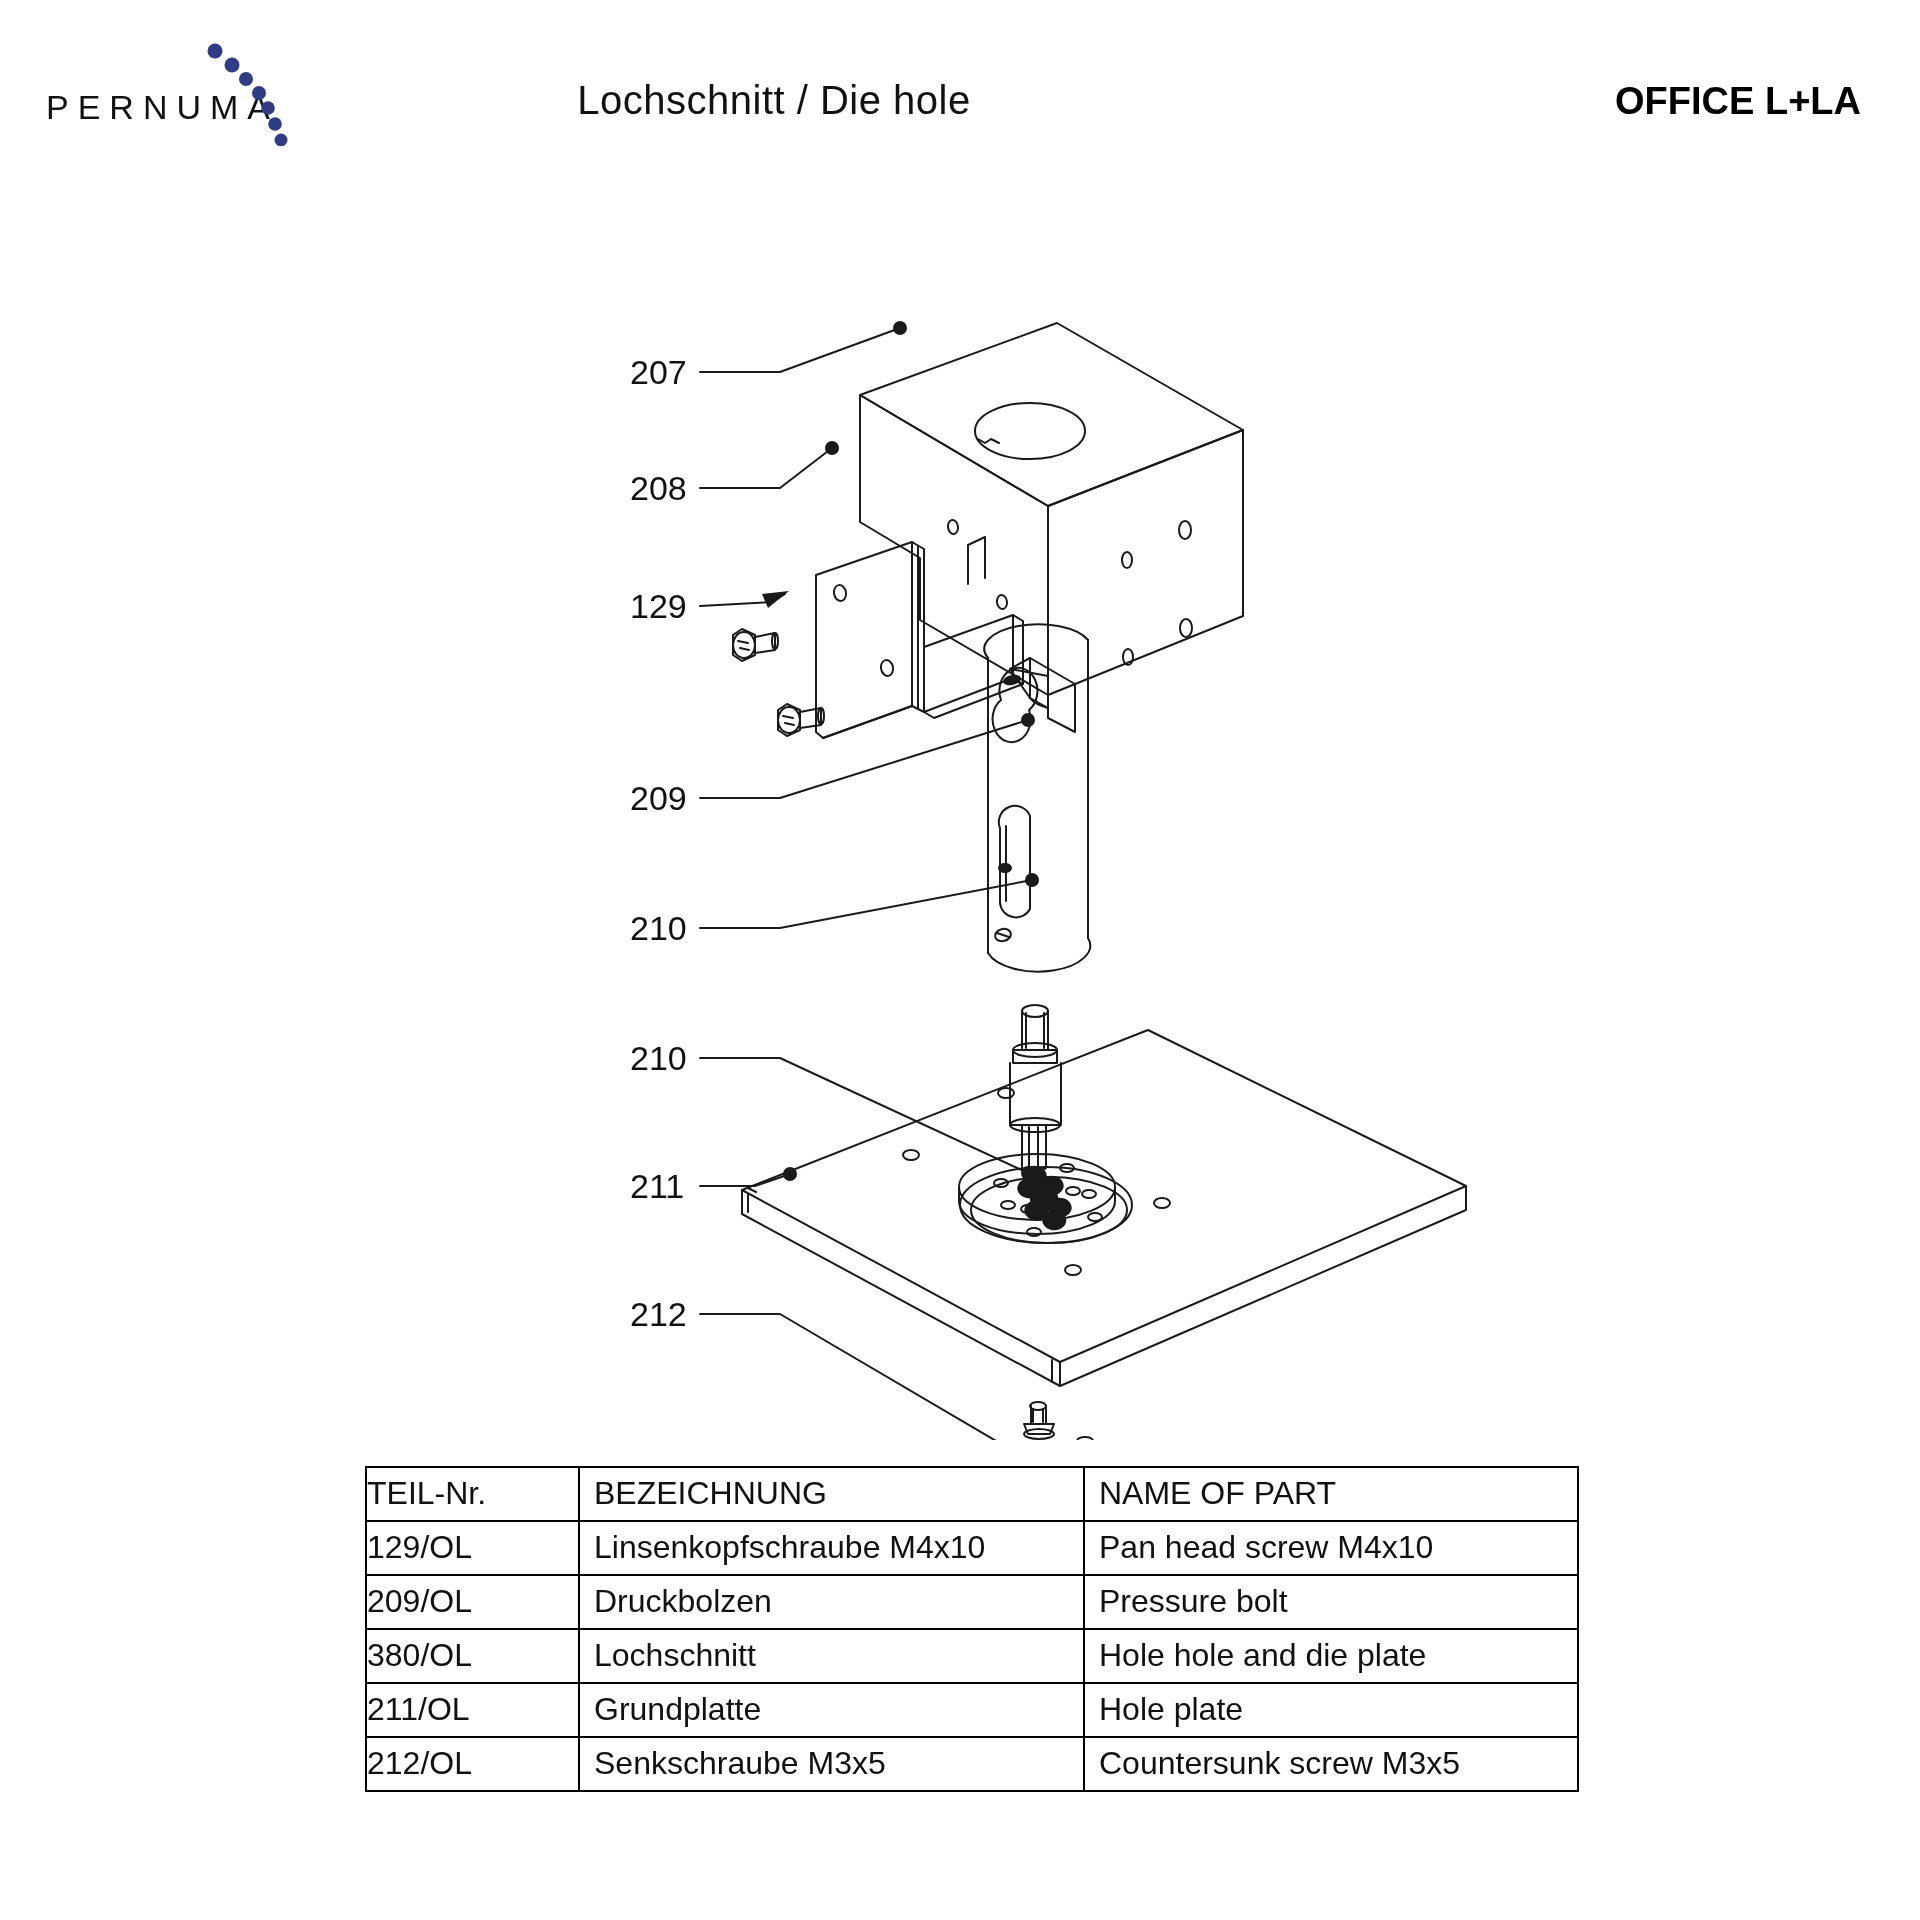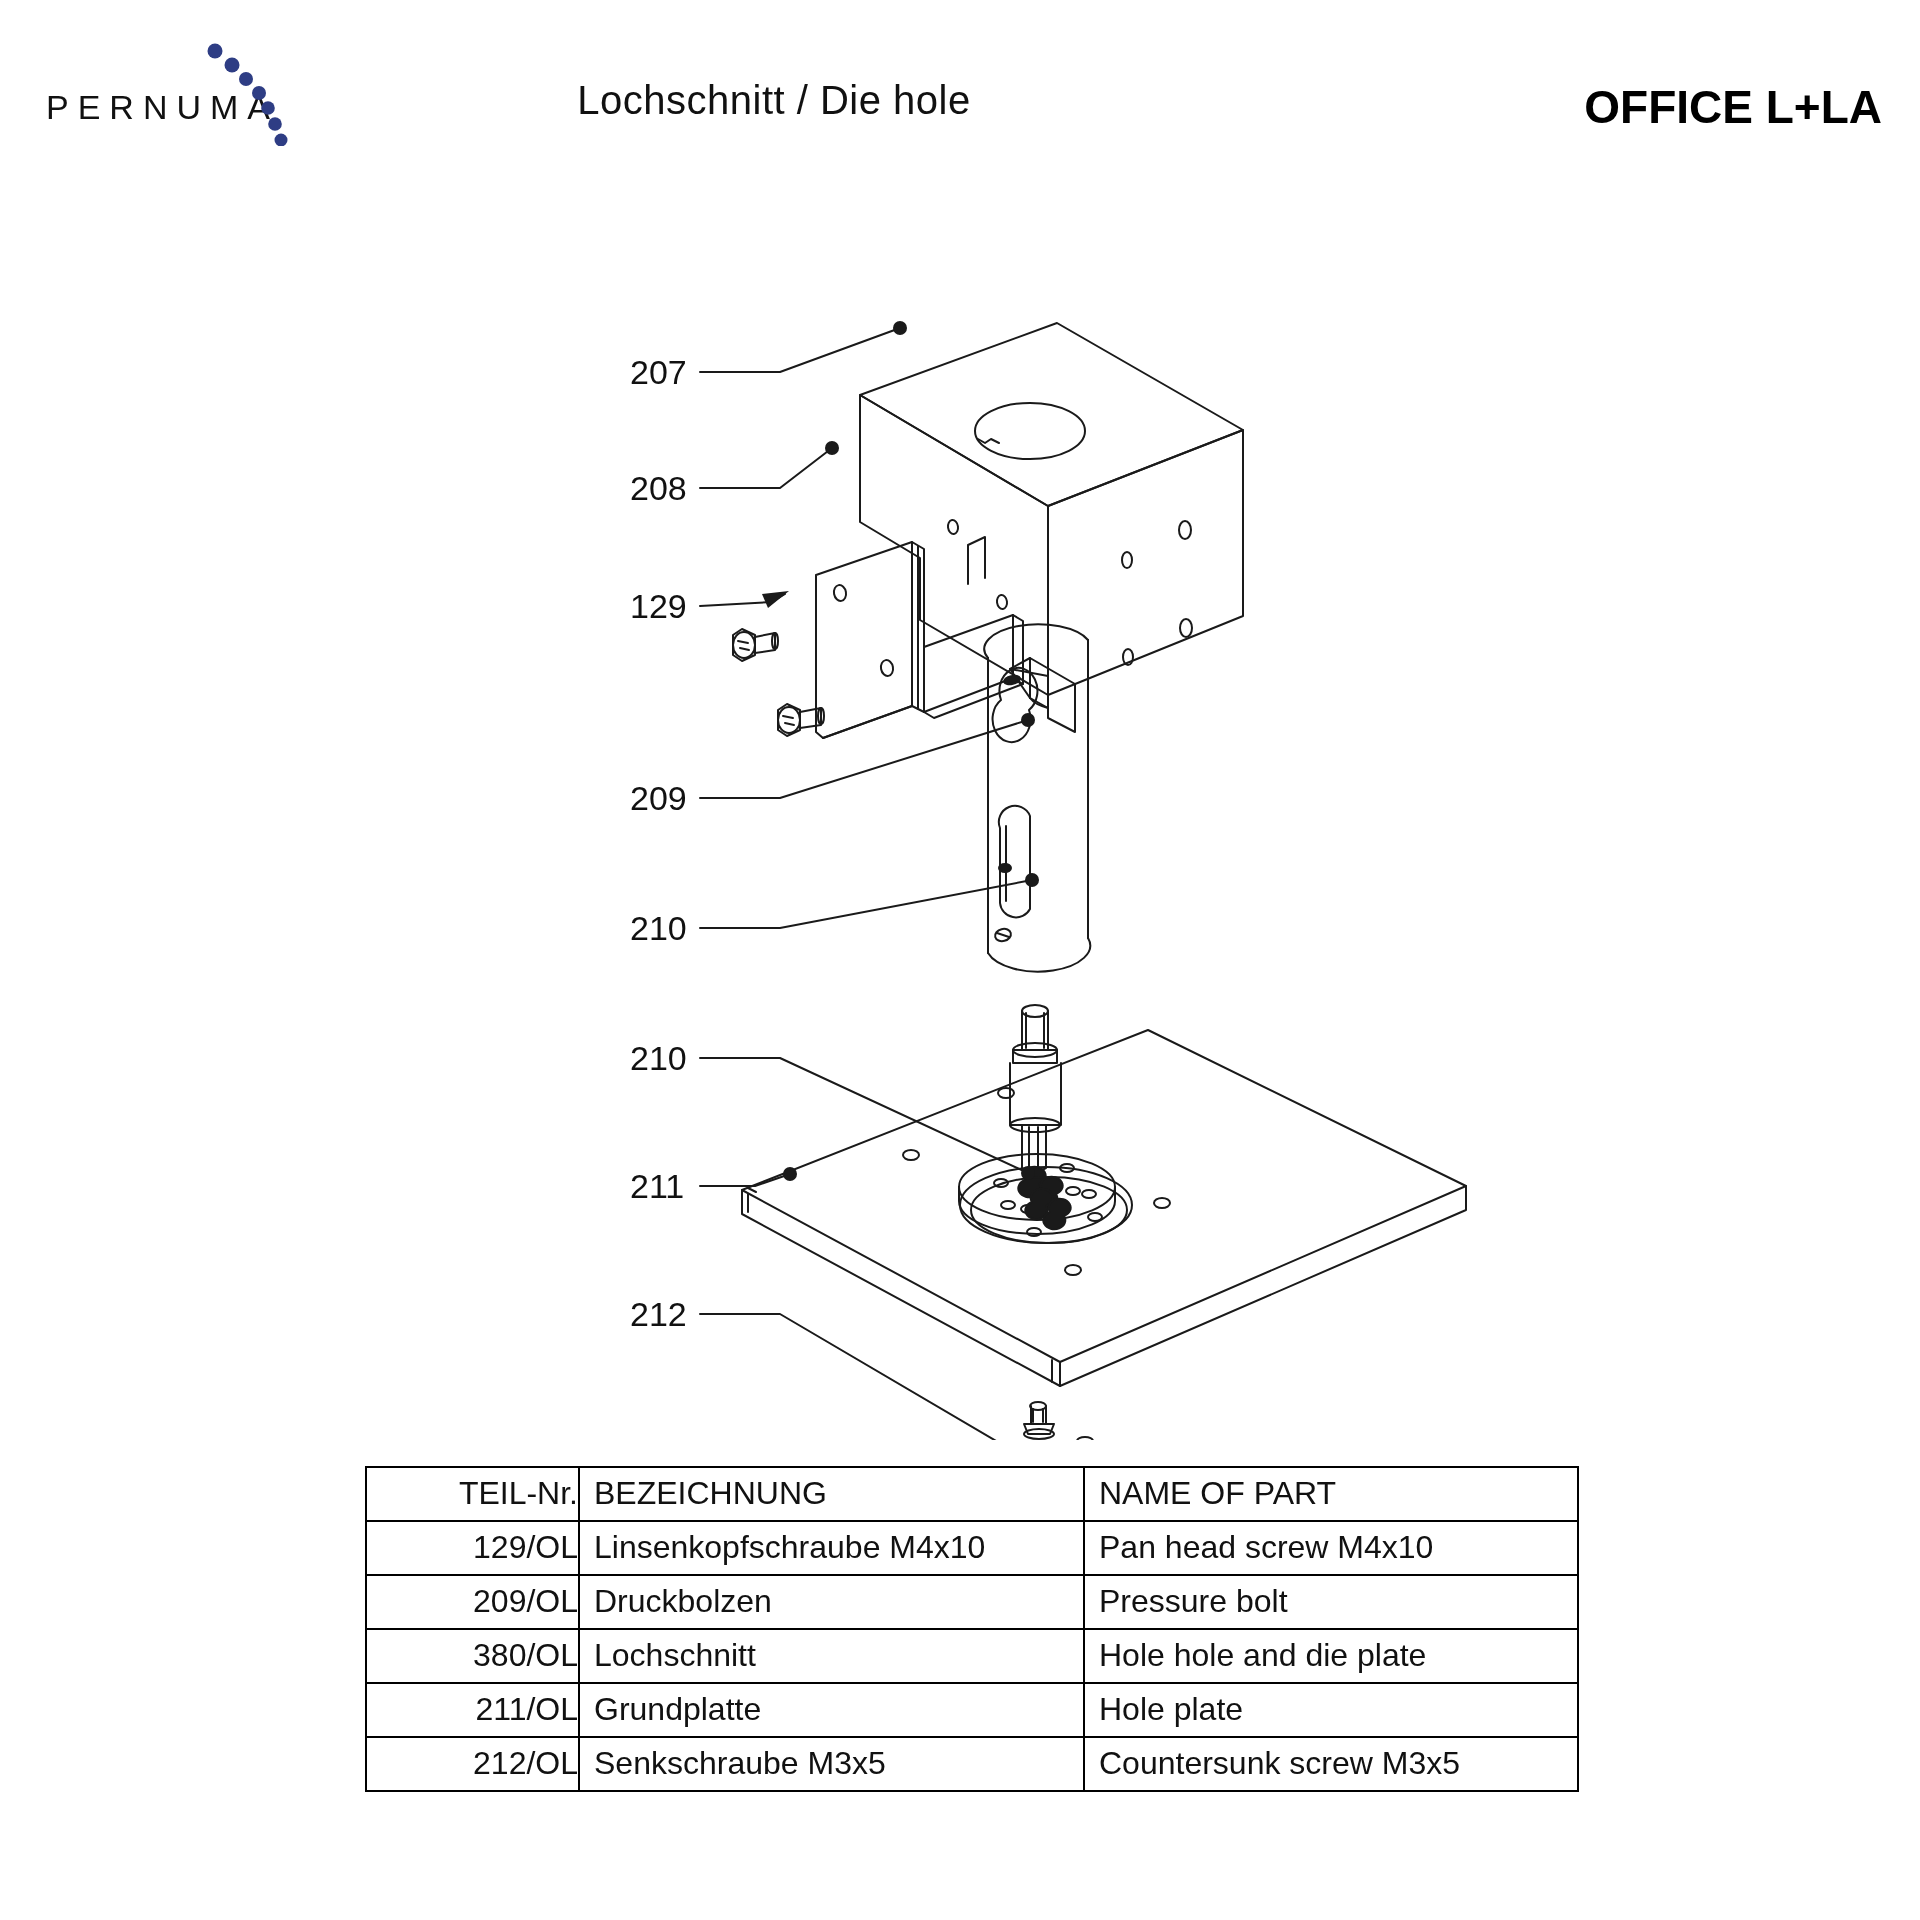--- a/index.html
+++ b/index.html
@@ -52,23 +52,23 @@
     width: 1548px;
     text-align: center;
     font-size: 40px;
     font-weight: 400;
     letter-spacing: 0.5px;
     font-stretch: condensed;
     color: #111111;
   }
   #model-name {
     position: absolute;
-    right: 38px;
+    right: 59px;
     top: 80px;
-    font-size: 46px;
+    font-size: 38px;
     font-weight: bold;
     letter-spacing: 0px;
     color: #000000;
   }
 
   
   #drawing {
     position: absolute;
     left: 0;
     top: 150px;
@@ -103,21 +103,21 @@
     font-stretch: condensed;
     color: #111111;
     padding: 0 0 0 14px;
     vertical-align: middle;
     line-height: 1.05;
   }
   table.parts col.c1 { width: 213px; }
   table.parts col.c2 { width: 505px; }
   table.parts col.c3 { width: 494px; }
   table.parts td.num {
-    text-align: right;
+    text-align: left;
     padding-left: 0;
     border-radius: 7px;
   }
   table.parts tr.head td { }
 </style>
 </head>
 <body>
 
 <div id="header">
 

